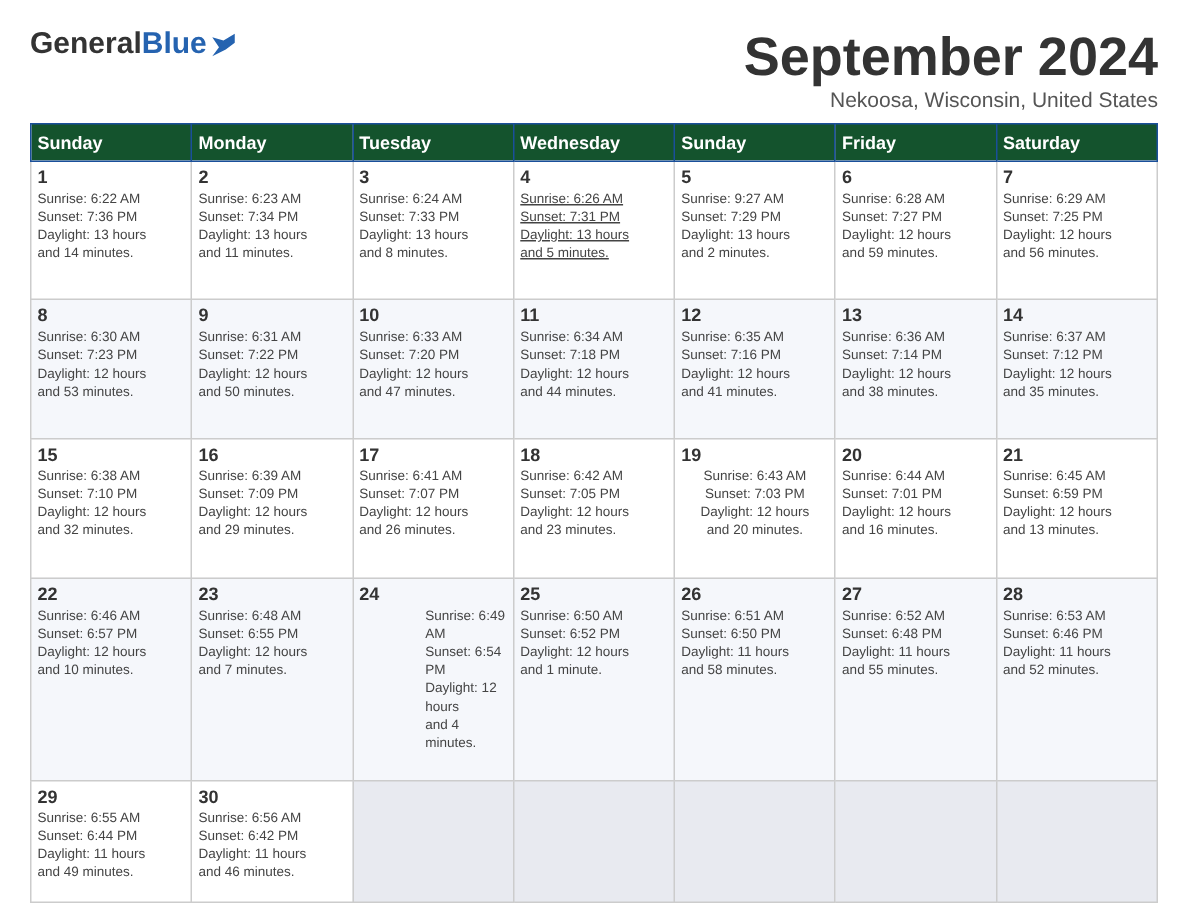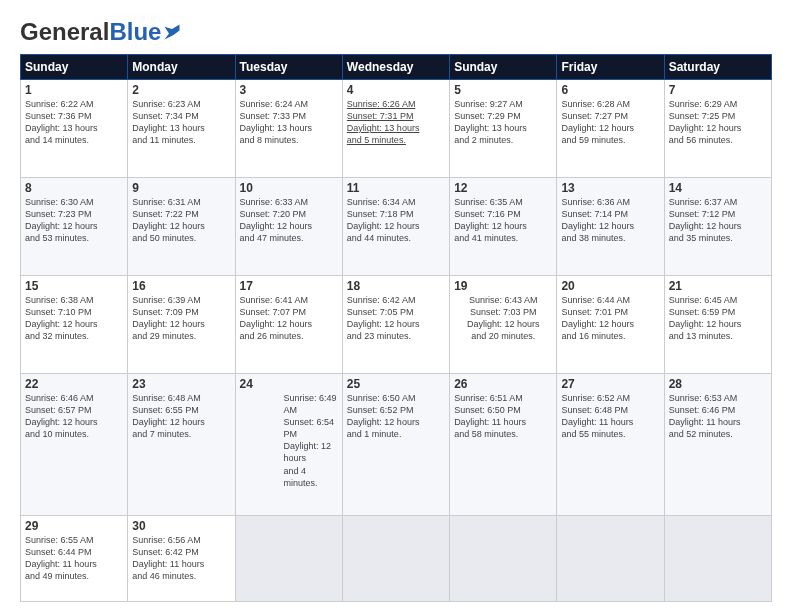--- a/index.html
+++ b/index.html
@@ -24,21 +24,21 @@
       margin-bottom: 8px;
     }
     .logo {
       display: flex;
       flex-direction: column;
       align-items: flex-start;
     }
     .logo-text {
       display: flex;
       align-items: center;
-      font-size: 24px;
+      font-size: 20px;
       font-weight: bold;
       color: #333;
     }
     .logo-general { color: #333; font-weight: bold; }
     .logo-blue { color: #2563b0; font-weight: bold; }
     .logo-icon {
       width: 18px;
       height: 18px;
       margin-left: 2px;
     }
@@ -56,21 +56,21 @@
       color: #555;
     }
     .calendar {
       flex: 1;
       border: 1px solid #ccc;
       border-collapse: collapse;
       width: 100%;
       table-layout: fixed;
     }
     .calendar th {
-      background: #0f172a;
+      background: #14532d;
       color: #fff;
       font-size: 12px;
       font-weight: bold;
       padding: 5px 4px;
       text-align: left;
       border: 1px solid #1a4f9a;
     }
     .calendar td {
       border: 1px solid #ccc;
       vertical-align: top;
@@ -111,20 +111,24 @@
     <div class="logo">
       <div class="logo-text">
         <span>
           <span class="logo-general">General</span><span class="logo-blue">Blue</span>
         </span>
         <svg class="logo-icon" viewBox="0 0 24 24">
           <path d="M22 2 L12 8 L2 5 L8 14 L2 22 L14 16 L22 10 Z" fill="#2563b0"></path>
         </svg>
       </div>
     </div>
+    <div class="title-block">
+      <div class="month-title">September 2024</div>
+      <div class="location">Nekoosa, Wisconsin, United States</div>
+    </div>
   </div>
 
   <table class="calendar">
     <thead>
       <tr>
       <th>Sunday</th>
           <th>Monday</th>
           <th>Tuesday</th>
           <th>Wednesday</th>
           <th>Sunday</th>

